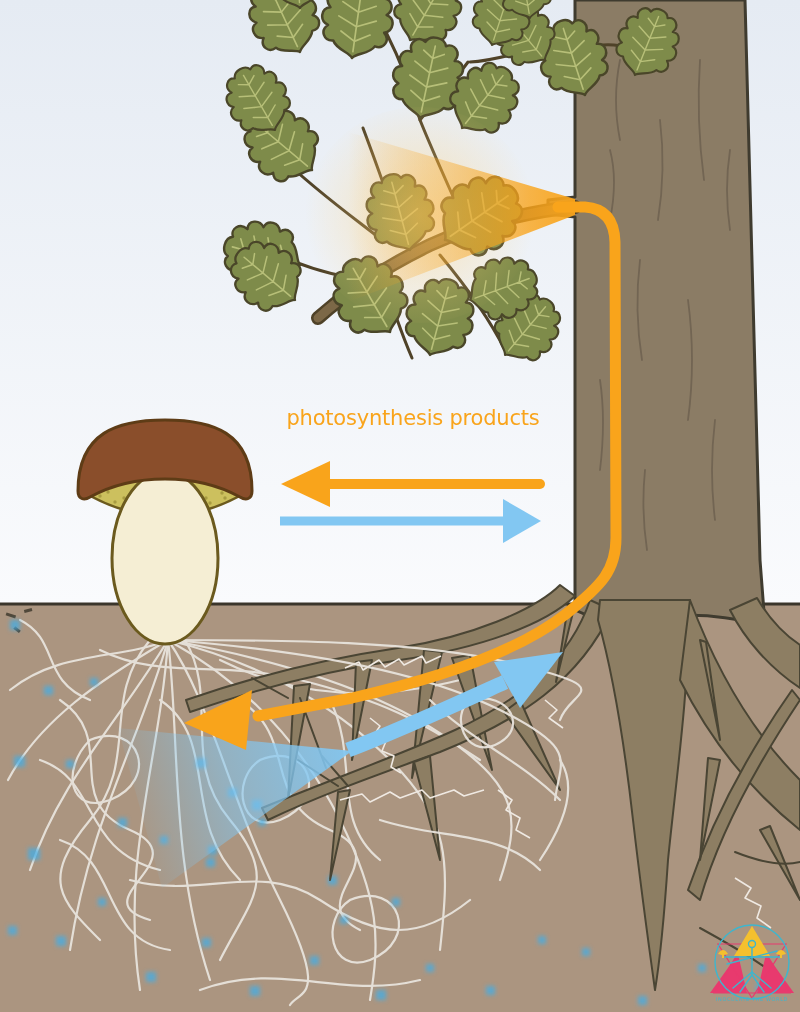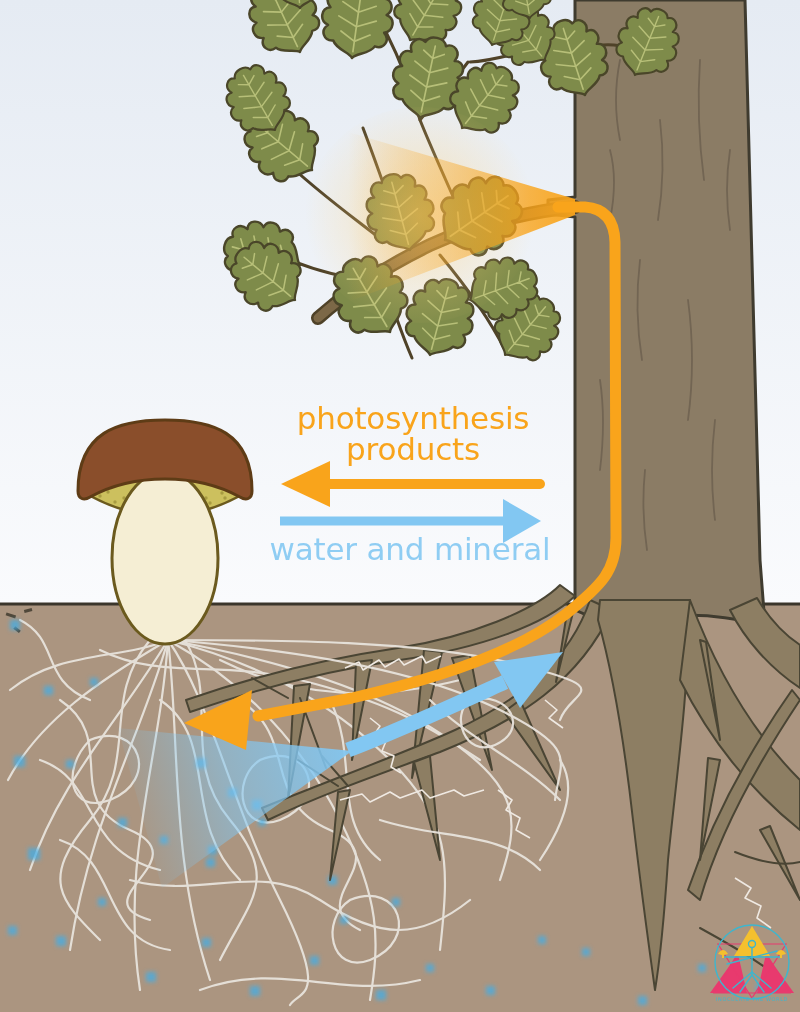--- a/index.html
+++ b/index.html
@@ -1,19 +1,19 @@
 <!DOCTYPE html>
 <html style="--sky-top: #e5ebf3; --sky-bottom: #fafbfd; --soil: #ab9580; --soil-line: #3a352b; --trunk: #8b7c65; --trunk-outline: #3f3b2f; --bark: #6e6150; --root-fill: #8d7e63; --root-outline: #4a4534; --branch: #7c6847; --branch-dark: #4f4228; --leaf: #7e8b4a; --leaf-outline: #4a4629; --leaf-vein: #b7bf78; --flow-orange: #f9a41b; --flow-orange-glow: #ffd27a; --flow-blue: #82c7f2; --flow-blue-text: #8fcdf3; --mycelium: #e8e3dc; --speckle: #45aee6; --cap: #8a4e2b; --cap-outline: #5e3c16; --pores: #ccc05e; --pore-dots: #a79b41; --stem: #f5eed4; --stem-outline: #6b5a1e; --logo-teal: #3db6ce; --logo-yellow: #f4c02e; --logo-pink: #e83a6e;"><head>
 <meta charset="utf-8">
 <style>
   html,body{margin:0;padding:0;background:#fff;}
   .stage{position:relative;width:800px;height:1012px;overflow:hidden;
          font-family:"DejaVu Sans","Liberation Sans",sans-serif;}
   .stage svg{position:absolute;left:0;top:0;}
-  .lbl{position:absolute;text-align:center;line-height:31px;font-size:31px;letter-spacing:-.2px;}
+  .lbl{position:absolute;text-align:center;line-height:31px;font-size:21px;letter-spacing:-.2px;}
   .lbl-orange{left:243px;top:403px;width:340px;color:var(--flow-orange);}
   .lbl-blue{left:240px;top:534px;width:340px;color:var(--flow-blue-text);}
   
   .leaf-body{fill:var(--leaf);stroke:var(--leaf-outline);stroke-width:2.4;stroke-linejoin:round;}
   .leaf-vein{fill:none;stroke:var(--leaf-vein);stroke-width:1.6;stroke-linecap:round;}
   .trunk{fill:var(--trunk);stroke:var(--trunk-outline);stroke-width:3;stroke-linejoin:round;}
   .bark{fill:none;stroke:var(--bark);stroke-width:1.8;opacity:.85;stroke-linecap:round;}
   .branch-dark{fill:none;stroke:var(--branch-dark);stroke-linecap:round;}
   .branch-fill{fill:none;stroke:var(--branch);stroke-linecap:round;}
   .twig{fill:none;stroke:var(--branch-dark);stroke-width:3;stroke-linecap:round;}
@@ -317,15 +317,14 @@
     <path class="logo-yellow" d="M718,954 q5,-8 10,0 l-4,1 l0,3 l-2,0 l0,-3 Z"></path>
     <path class="logo-yellow" d="M776,954 q5,-8 10,0 l-4,1 l0,3 l-2,0 l0,-3 Z"></path>
     <text class="logo-caption" x="752" y="1001">INOCULATE THE WORLD</text>
   </g>
 </svg>
 
 <div class="lbl lbl-orange">
   <div>photosynthesis products</div>
 </div>
 <div class="lbl lbl-blue">
-  <div>water and mineral</div>
 </div>
 </div>
 
 </body></html>

